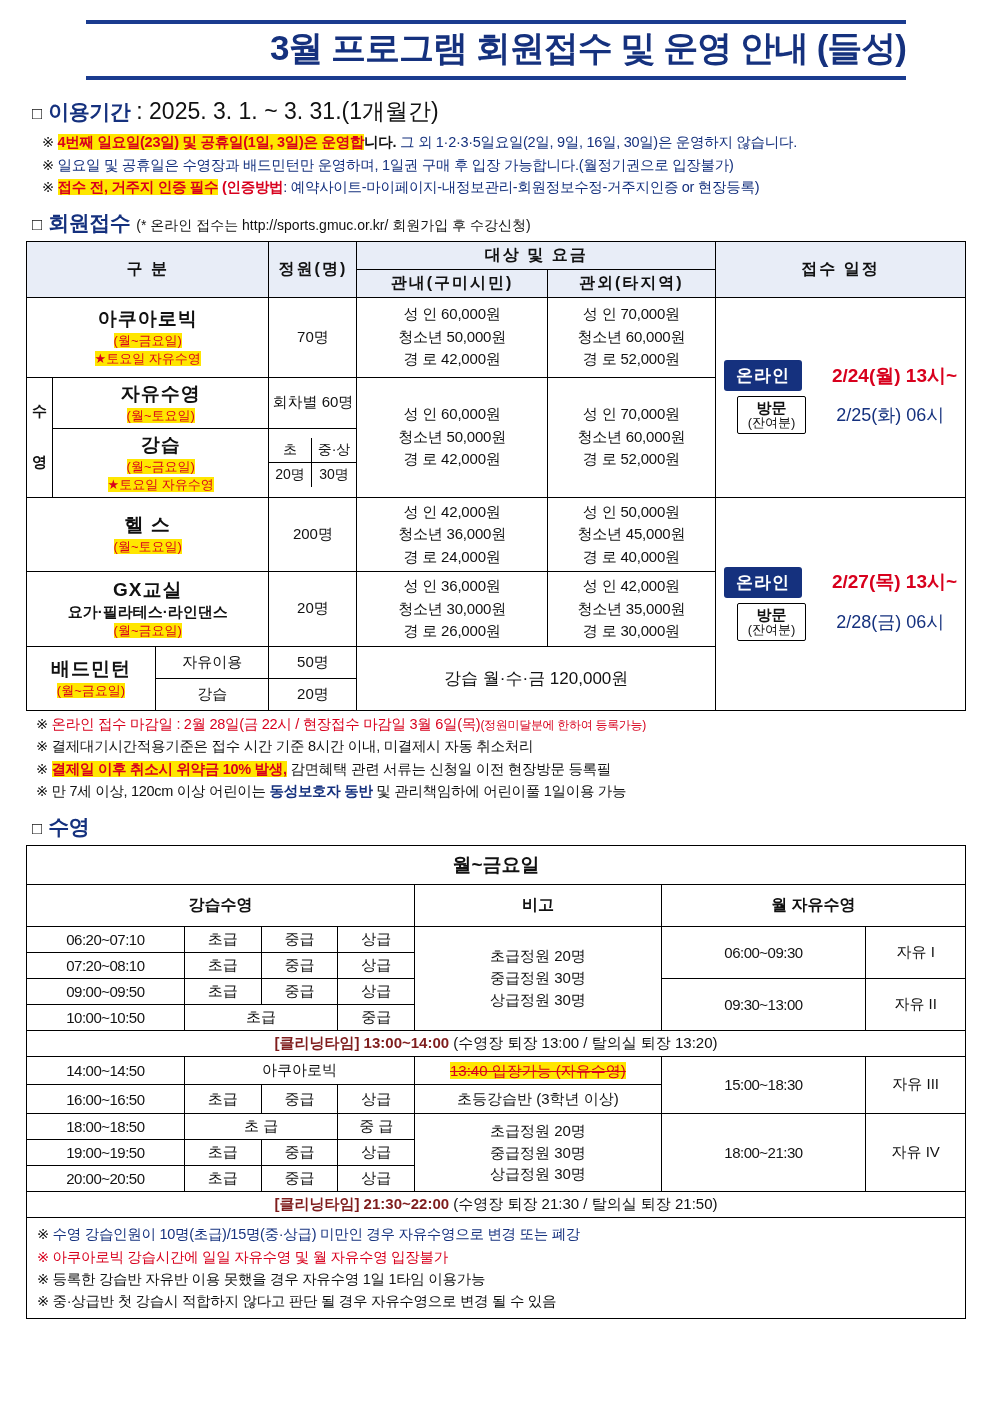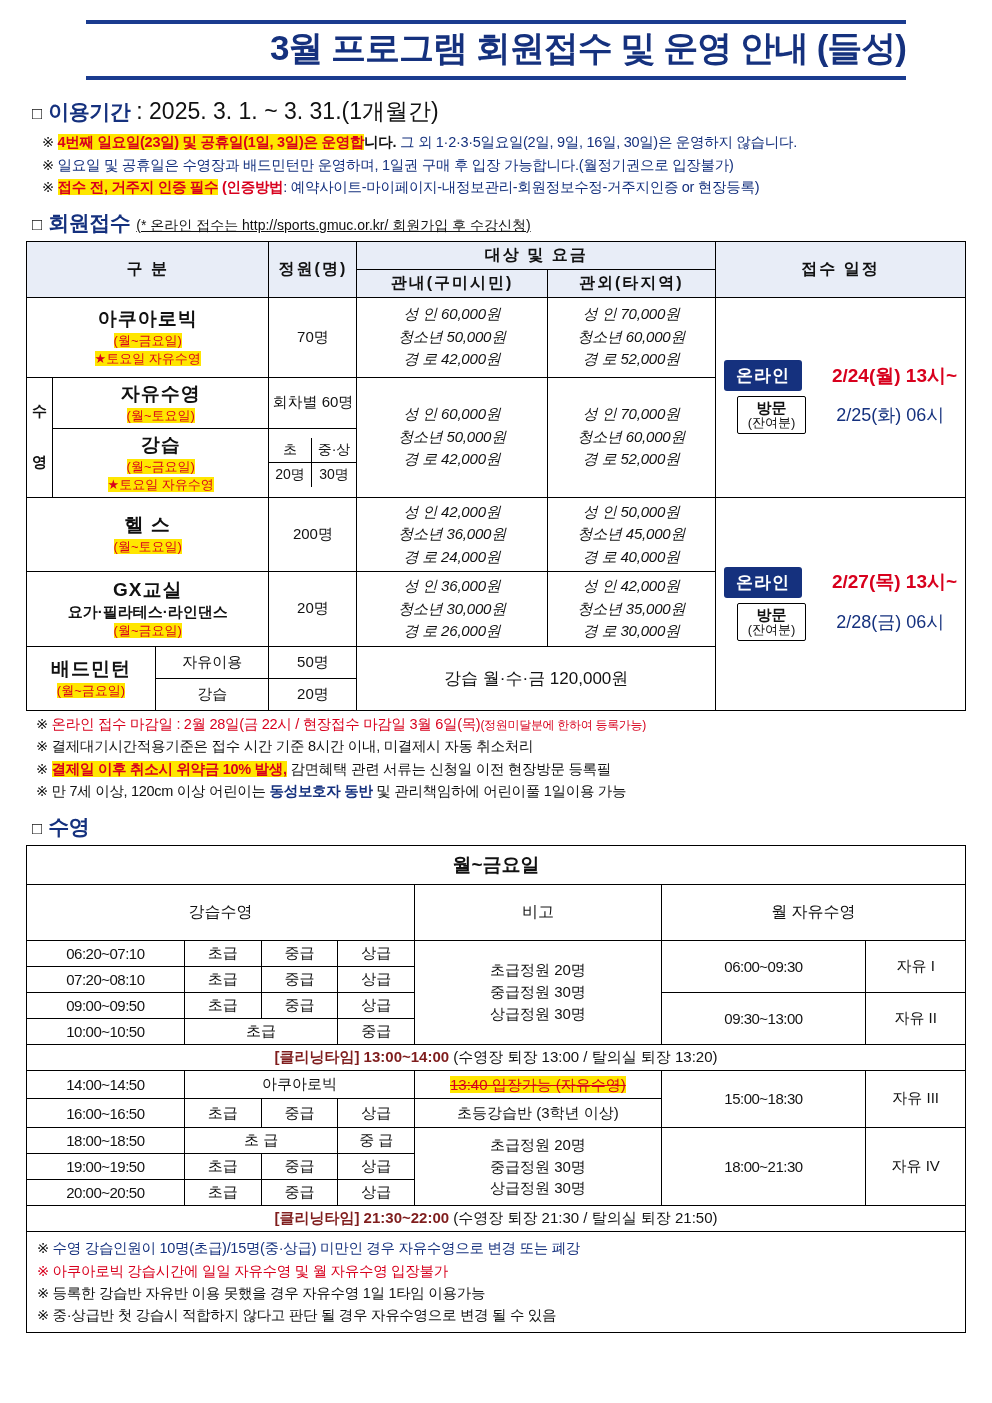--- a/index.html
+++ b/index.html
@@ -33,21 +33,21 @@
   .sec-head {
     display: flex;
     align-items: baseline;
     gap: 6px;
     margin: 10px 0 4px 6px;
     font-size: 20px;
   }
   .sec-box { font-size: 17px; color:#111; }
   .sec-title { color:#15317e; font-weight: bold; font-size: 21px; letter-spacing:-0.5px;}
   .sec-rest { color:#111; font-size: 23px; }
-  .sec-small { color:#111; font-size: 14px; text-decoration: underline; }
+  .sec-small { color:#111; font-size: 14px; }
 
   
   .notes { margin: 2px 0 4px 16px; }
   .note { font-size: 14.5px; line-height: 1.55; color:#111; letter-spacing:-0.3px; }
   .hl { background:#ffe600; }
   .red { color:#d8001d; }
   .blue { color:#15317e; }
   .bold { font-weight: bold; }
 
   
@@ -56,21 +56,21 @@
   .tbl th, .tbl td {
     border: 1px solid #000;
     text-align: center;
     vertical-align: middle;
     font-size: 15px;
     padding: 3px 2px;
   }
   .tbl thead th { background: #e8edf7; font-weight: bold; font-size: 16px; letter-spacing: 2px;}
   .cat-name { font-size: 19px; font-weight: bold; letter-spacing: 1px; }
   .cat-sub { font-size: 13px; }
-  .price { text-align: left; padding-left: 26px; font-size: 16px; line-height: 1.5; letter-spacing: -0.2px; font-style: italic;}
+  .price { text-align: left; padding-left: 26px; font-size: 16px; line-height: 1.5; letter-spacing: -0.2px;}
   .vert { font-size: 19px; font-weight: bold; width: 26px; }
   .small-h { font-size: 14px; }
 
   
   .sched { padding: 4px 6px; }
   .sched-row { display:flex; align-items:center; justify-content:center; gap:30px; margin: 5px 0; }
   .badge-online {
     background:#15317e; color:#fff; font-weight:bold; font-size:17px;
     padding: 4px 12px; border-radius:3px; letter-spacing:1px;
   }
@@ -79,21 +79,21 @@
     padding: 2px 10px; line-height:1.15; border-radius:2px;
   }
   .badge-visit b { font-size:15px; display:block; }
   .date-red { color:#d8001d; font-weight:bold; font-size:19px; }
   .date-blue { color:#15317e; font-size:18px; }
 
   
   .tbl2 { width:100%; margin-top:4px; }
   .tbl2 td, .tbl2 th { border:1px solid #000; text-align:center; vertical-align:middle; font-size:15px; padding:3px 2px; }
   .tbl2 .cap { font-size:19px; font-weight:bold; padding:6px 0; }
-  .tbl2 .hdr { font-size:16px; font-weight:normal; padding:17px 0; }
+  .tbl2 .hdr { font-size:16px; font-weight:bold; padding:10px 0; }
   .time { font-size:16px; letter-spacing:-0.5px; }
   .lvl { font-size:15px; }
   .cleaning { font-size:15.5px; padding:4px 0; }
   .cleaning b { color:#7f1d1d; }
   .free-label { font-size:16px; }
   .note-cell { font-size:15px; line-height:1.45; }
   .yellowtext { background:#ffe600; color:#d8001d; }
   .strike { text-decoration: line-through; margin-top: 38px; }
 </style>
 </head>

